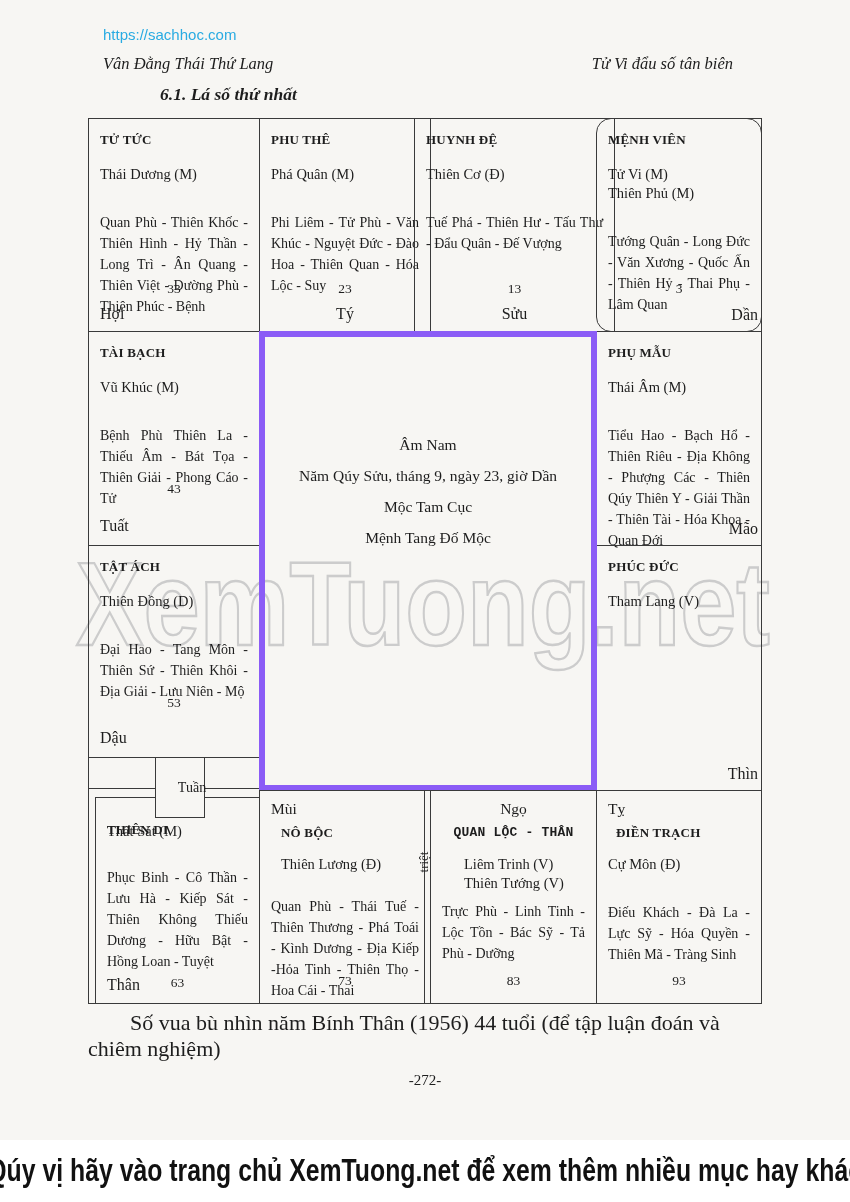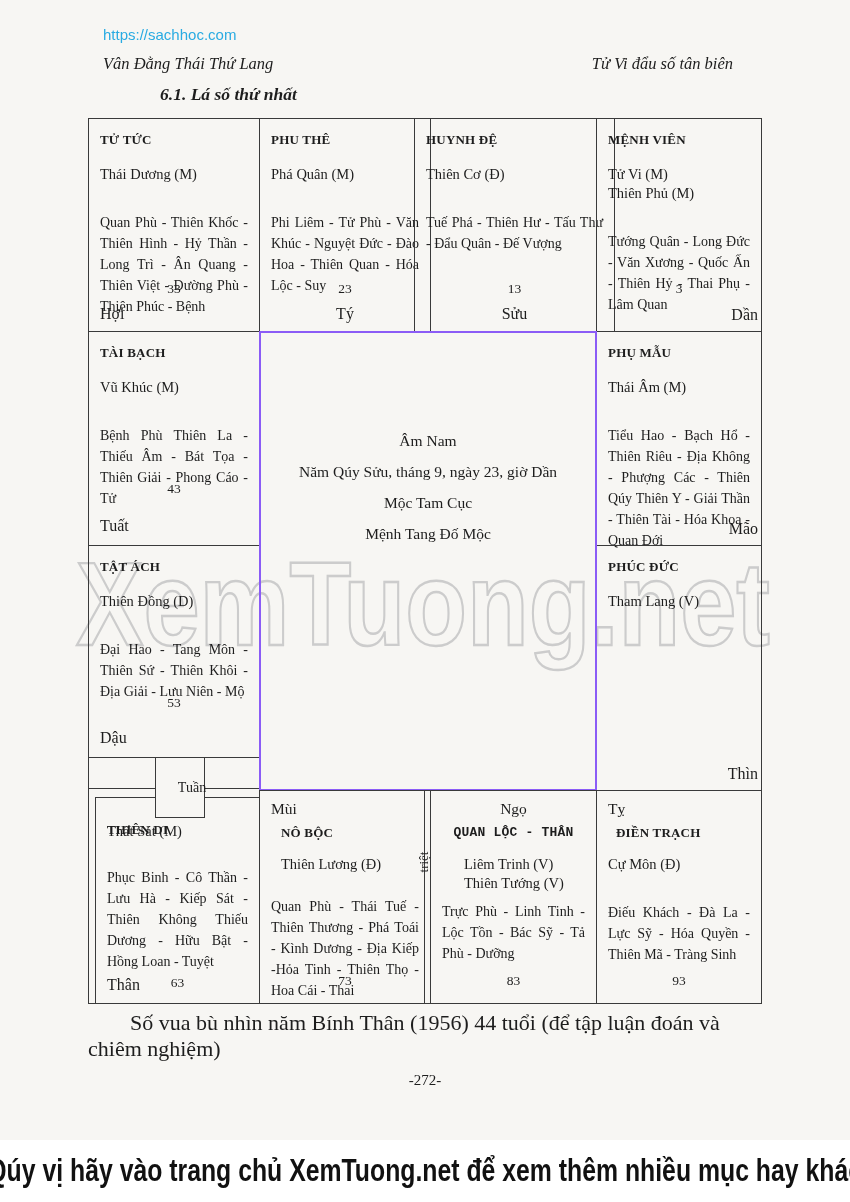--- a/index.html
+++ b/index.html
@@ -28,21 +28,21 @@
     position:absolute; border:1px solid #3a3a3a; background:transparent; z-index:2;
   }
   .cell { padding:11px 11px; font-size:14px; line-height:20px; }
   .p-title { font-weight:bold; font-size:13px; letter-spacing:.2px; margin-bottom:15px; }
   .p-star { font-size:14.5px; line-height:19px; margin-bottom:28px; }
   .p-minors { font-size:14px; line-height:21px; text-align:justify; }
   .num { position:absolute; left:0; right:0; text-align:center; font-size:13.5px; }
   .branch { position:absolute; font-size:16px; }
   .top-branch { font-size:15.5px; margin-bottom:4px; }
 
-  .center-area { left:259px; top:331px; width:338px; height:460px; border:2px solid #8b5cf6; z-index:2; }
+  .center-area { left:259px; top:331px; width:338px; height:460px; border:6px solid #8b5cf6; z-index:2; }
   .center-text { margin-top:92px; text-align:center; font-size:15.5px; line-height:31px; }
 
   .tuan-box { left:155px; top:757px; width:50px; height:61px; border:1px solid #3a3a3a;
     background:#f7f6f3; z-index:3; display:flex; align-items:center; justify-content:center; font-size:14px;padding-left:24px; }
   .triet-label { left:400px; top:854px; width:48px; text-align:center; font-size:13px;
     transform:rotate(-90deg); z-index:3; }
 
   
   .caption { left:88px; top:1010px; width:676px; font-size:22px; line-height:26px; text-indent:42px; }
   .page-number { left:0; top:1072px; width:850px; text-align:center; font-size:15px; }
@@ -84,21 +84,21 @@
 </div>
 
 <div class="cell" style="left:414px; top:118px; width:201px; height:214px;">
   <div class="p-title">HUYNH ĐỆ</div>
   <div class="p-star">Thiên Cơ (Đ)</div>
   <div class="p-minors">Tuế Phá - Thiên Hư - Tấu Thư - Đẩu Quân - Đế Vượng</div>
   <div class="num" style="bottom:32px;">13</div>
   <div class="branch" style="left:0; right:0; text-align:center; bottom:7px;">Sửu</div>
 </div>
 
-<div class="cell" style="left:596px; top:118px; width:166px; height:214px;">
+<div class="cell" style="left:596px; top:118px; width:166px; height:214px;border-radius:15px;">
   <div class="p-title">MỆNH VIÊN</div>
   <div class="p-star" style="margin-bottom:0;">Tử Vi (M)</div>
   <div class="p-star">Thiên Phủ (M)</div>
   <div class="p-minors">Tướng Quân - Long Đức - Văn Xương - Quốc Ấn - Thiên Hỷ - Thai Phụ - Lâm Quan</div>
   <div class="num" style="bottom:32px;">3</div>
   <div class="branch" style="right:3px; bottom:6px;">Dần</div>
 </div>
 
 <div class="cell" style="left:88px; top:331px; width:172px; height:215px;">
   <div class="p-title">TÀI BẠCH</div>

